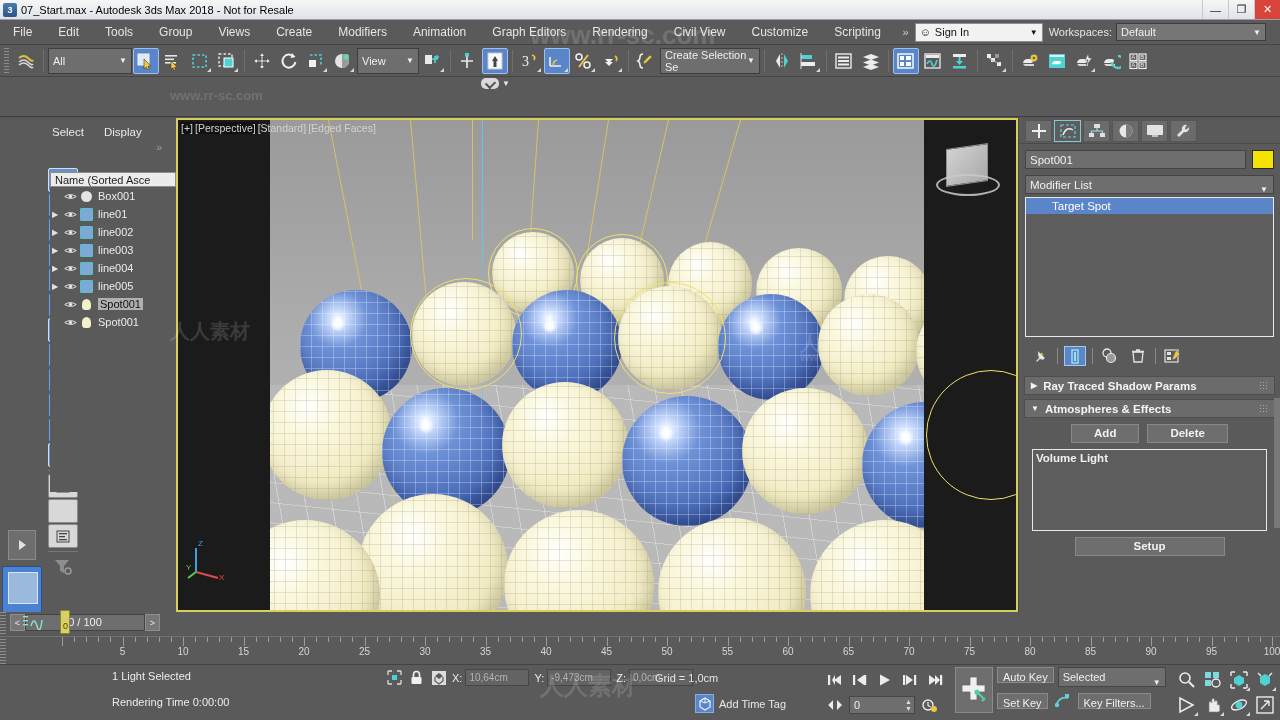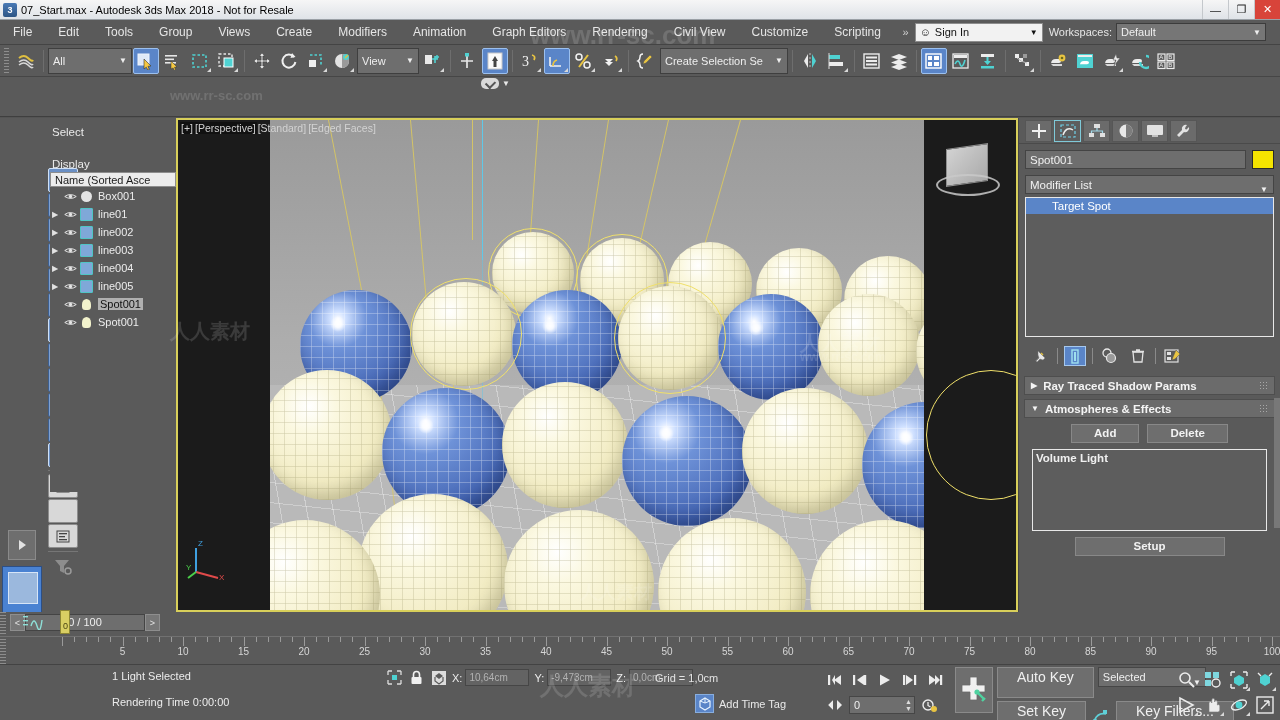--- a/index.html
+++ b/index.html
@@ -99,21 +99,21 @@
     width: 7px; height: 5px; border-left: 2px solid #555; border-bottom: 2px solid #555;
     transform: rotate(-45deg); }
 
   
   .body { position: absolute; top: 118px; left: 0; right: 0; bottom: 108px; }
 
   
   .explorer { position: absolute; left: 0; top: 0; width: 176px; bottom: 0;
     background: #5a5a5a; }
   .exp-tabs { display: flex; padding: 8px 0 4px 52px; gap: 20px;
-    font-size: 11.5px; color: #e9e9e9; flex-direction: column; }
+    font-size: 11.5px; color: #e9e9e9; }
   .exp-chev { text-align: right; padding-right: 14px; font-size: 10px;
     color: #8fa8c8; height: 12px; }
   .exp-col { position: absolute; left: 50px; top: 54px; right: 0; bottom: 120px;
     background: #5a5a5a; }
   .exp-hdr { background: #ececec; color: #1b1b1b; font-size: 11px;
     height: 15px; line-height: 15px; padding-left: 4px;
     border: 1px solid #8d8d8d; overflow: hidden; white-space: nowrap; }
   .exp-row { height: 18px; display: flex; align-items: center; font-size: 11px;
     color: #ececec; padding-left: 2px; white-space: nowrap; }
   .exp-row.sel .nm { background: #b0b0b0; color: #111; padding: 0 2px; }
@@ -312,21 +312,21 @@
   .numfield { width: 66px; height: 18px; background: #6e6e6e; border: 1px solid #464646;
     font-size: 11px; color: #efefef; line-height: 16px; padding-left: 4px;
     position: relative; }
   .numfield .sp { position: absolute; right: 2px; top: 1px; font-size: 7px;
     line-height: 7px; color: #ddd; }
   .keygrp { position: absolute; left: 955px; top: 2px; display: flex; gap: 4px; }
   .bigplus { width: 38px; height: 46px; background: #6e6e6e; border: 1px solid #8a8a8a;
     display: flex; align-items: center; justify-content: center; }
   .keycol { display: flex; flex-direction: column; gap: 3px; }
   .kbtn { background: #6e6e6e; border: 1px solid #8a8a8a; color: #f0f0f0;
-    font-size: 14px; height: 31px; line-height: 18px; padding: 0 19px; }
+    font-size: 11px; height: 16px; line-height: 18px; padding: 0 5px; }
   .selcombo { width: 108px; height: 20px; background: #6e6e6e; border: 1px solid #464646;
     font-size: 11px; color: #efefef; line-height: 18px; padding-left: 4px;
     position: relative; }
   .selcombo .dd { position: absolute; right: 4px; top: 6px; font-size: 8px; }
   .navgrp { position: absolute; right: 4px; top: 2px; }
   .nrow { display: flex; gap: 4px; height: 25px; align-items: center; }
   .nbtn { width: 22px; height: 22px; display: flex; align-items: center;
     justify-content: center; position: relative; }
   .nbtn.corner::after { content: ''; position: absolute; right: 0; bottom: 0;
     border-left: 4px solid transparent; border-bottom: 4px solid #d8d8d8; }
@@ -494,21 +494,21 @@
           <path d="M14 4q3 2 1 5" stroke="#e8c442" stroke-width="1.7" fill="none"></path>
         </svg>
     </div>
     <div class="tsep"></div>
     <div class="tbtn">
       <svg width="20" height="18" viewBox="0 0 20 18">
           <path d="M7 2q-3 0-3 3t-2 4q2 1 2 4t3 3" stroke="#f2f2f2" stroke-width="1.5" fill="none"></path>
           <path d="M14 3l2 2-6 6-3 1 1-3z" fill="#e8c442" stroke="#555" stroke-width=".5"></path>
         </svg>
     </div>
-    <div class="combo-sm" style="width:128px">
+    <div class="combo-sm" style="width:100px">
       <span>Create Selection Se</span>
       <span class="dd">▼</span>
     </div>
     <div class="tsep"></div>
     <div class="tbtn">
       <svg width="20" height="18" viewBox="0 0 20 18">
           <path d="M8 2l-4 7 4 7z" fill="#ececec"></path>
           <path d="M12 2l4 7-4 7z" fill="#4fd2d2"></path>
           <path d="M10 1v16" stroke="#bdbdbd" stroke-dasharray="2 2"></path>
         </svg>

